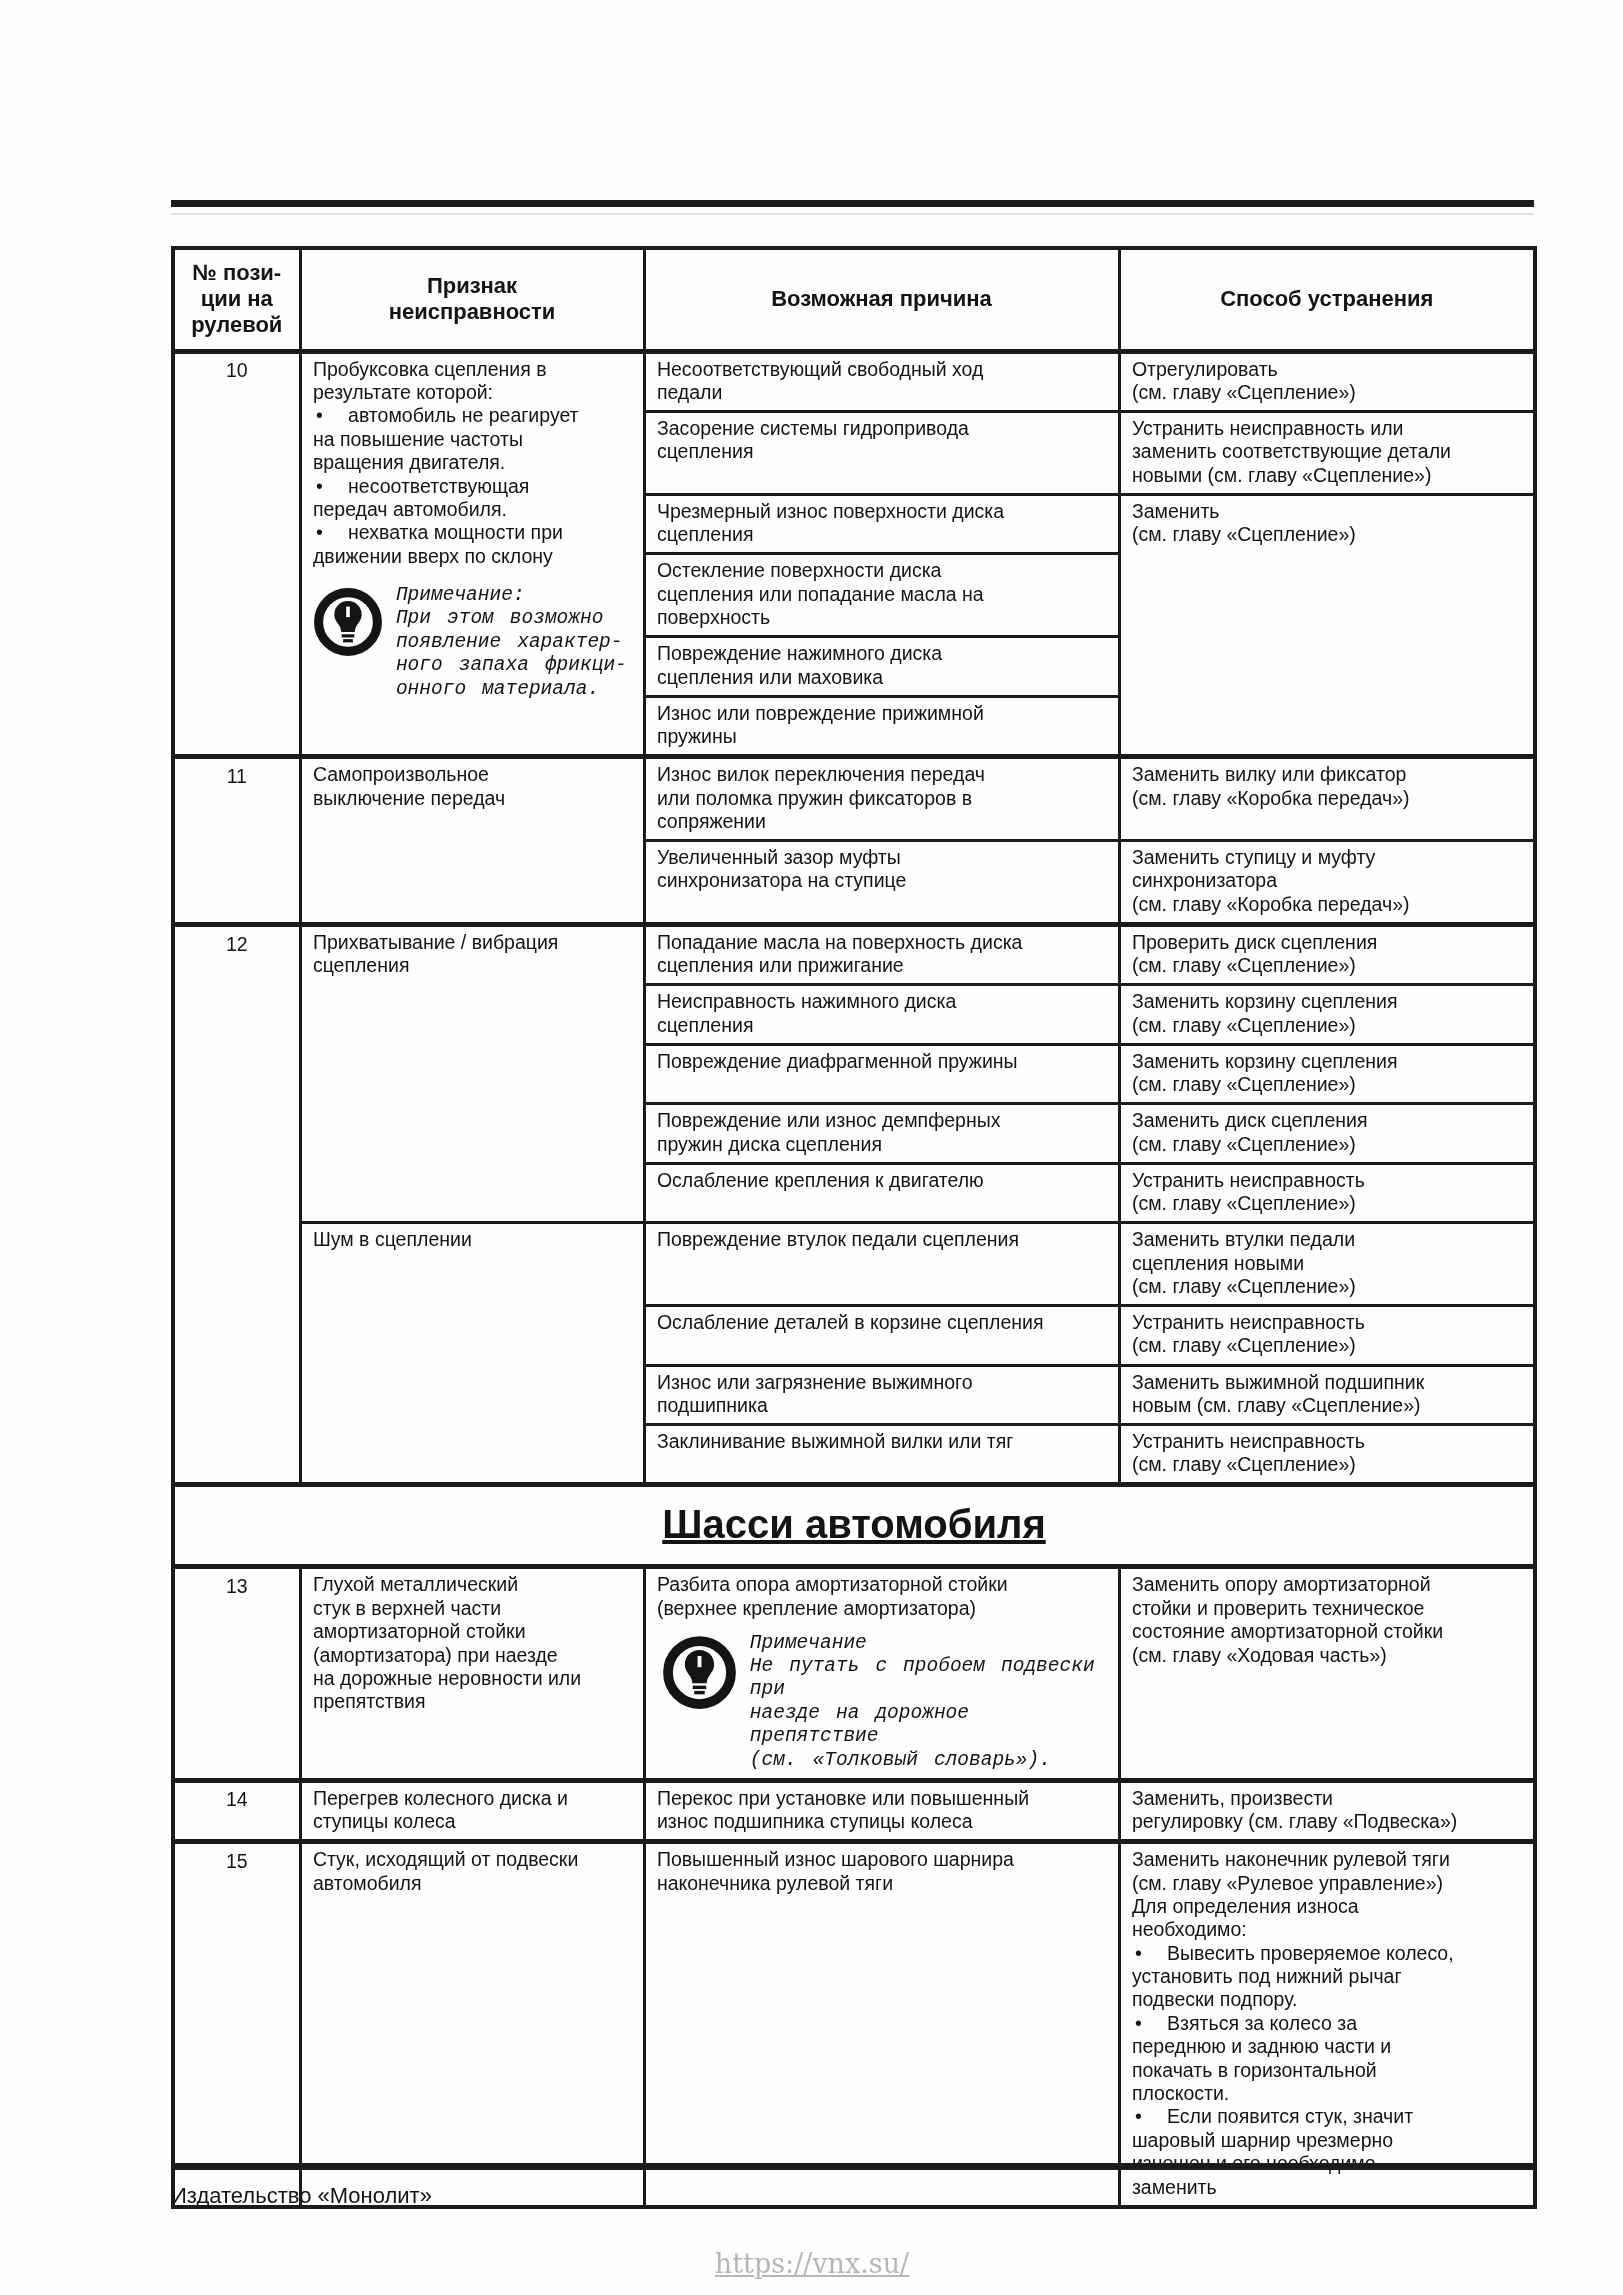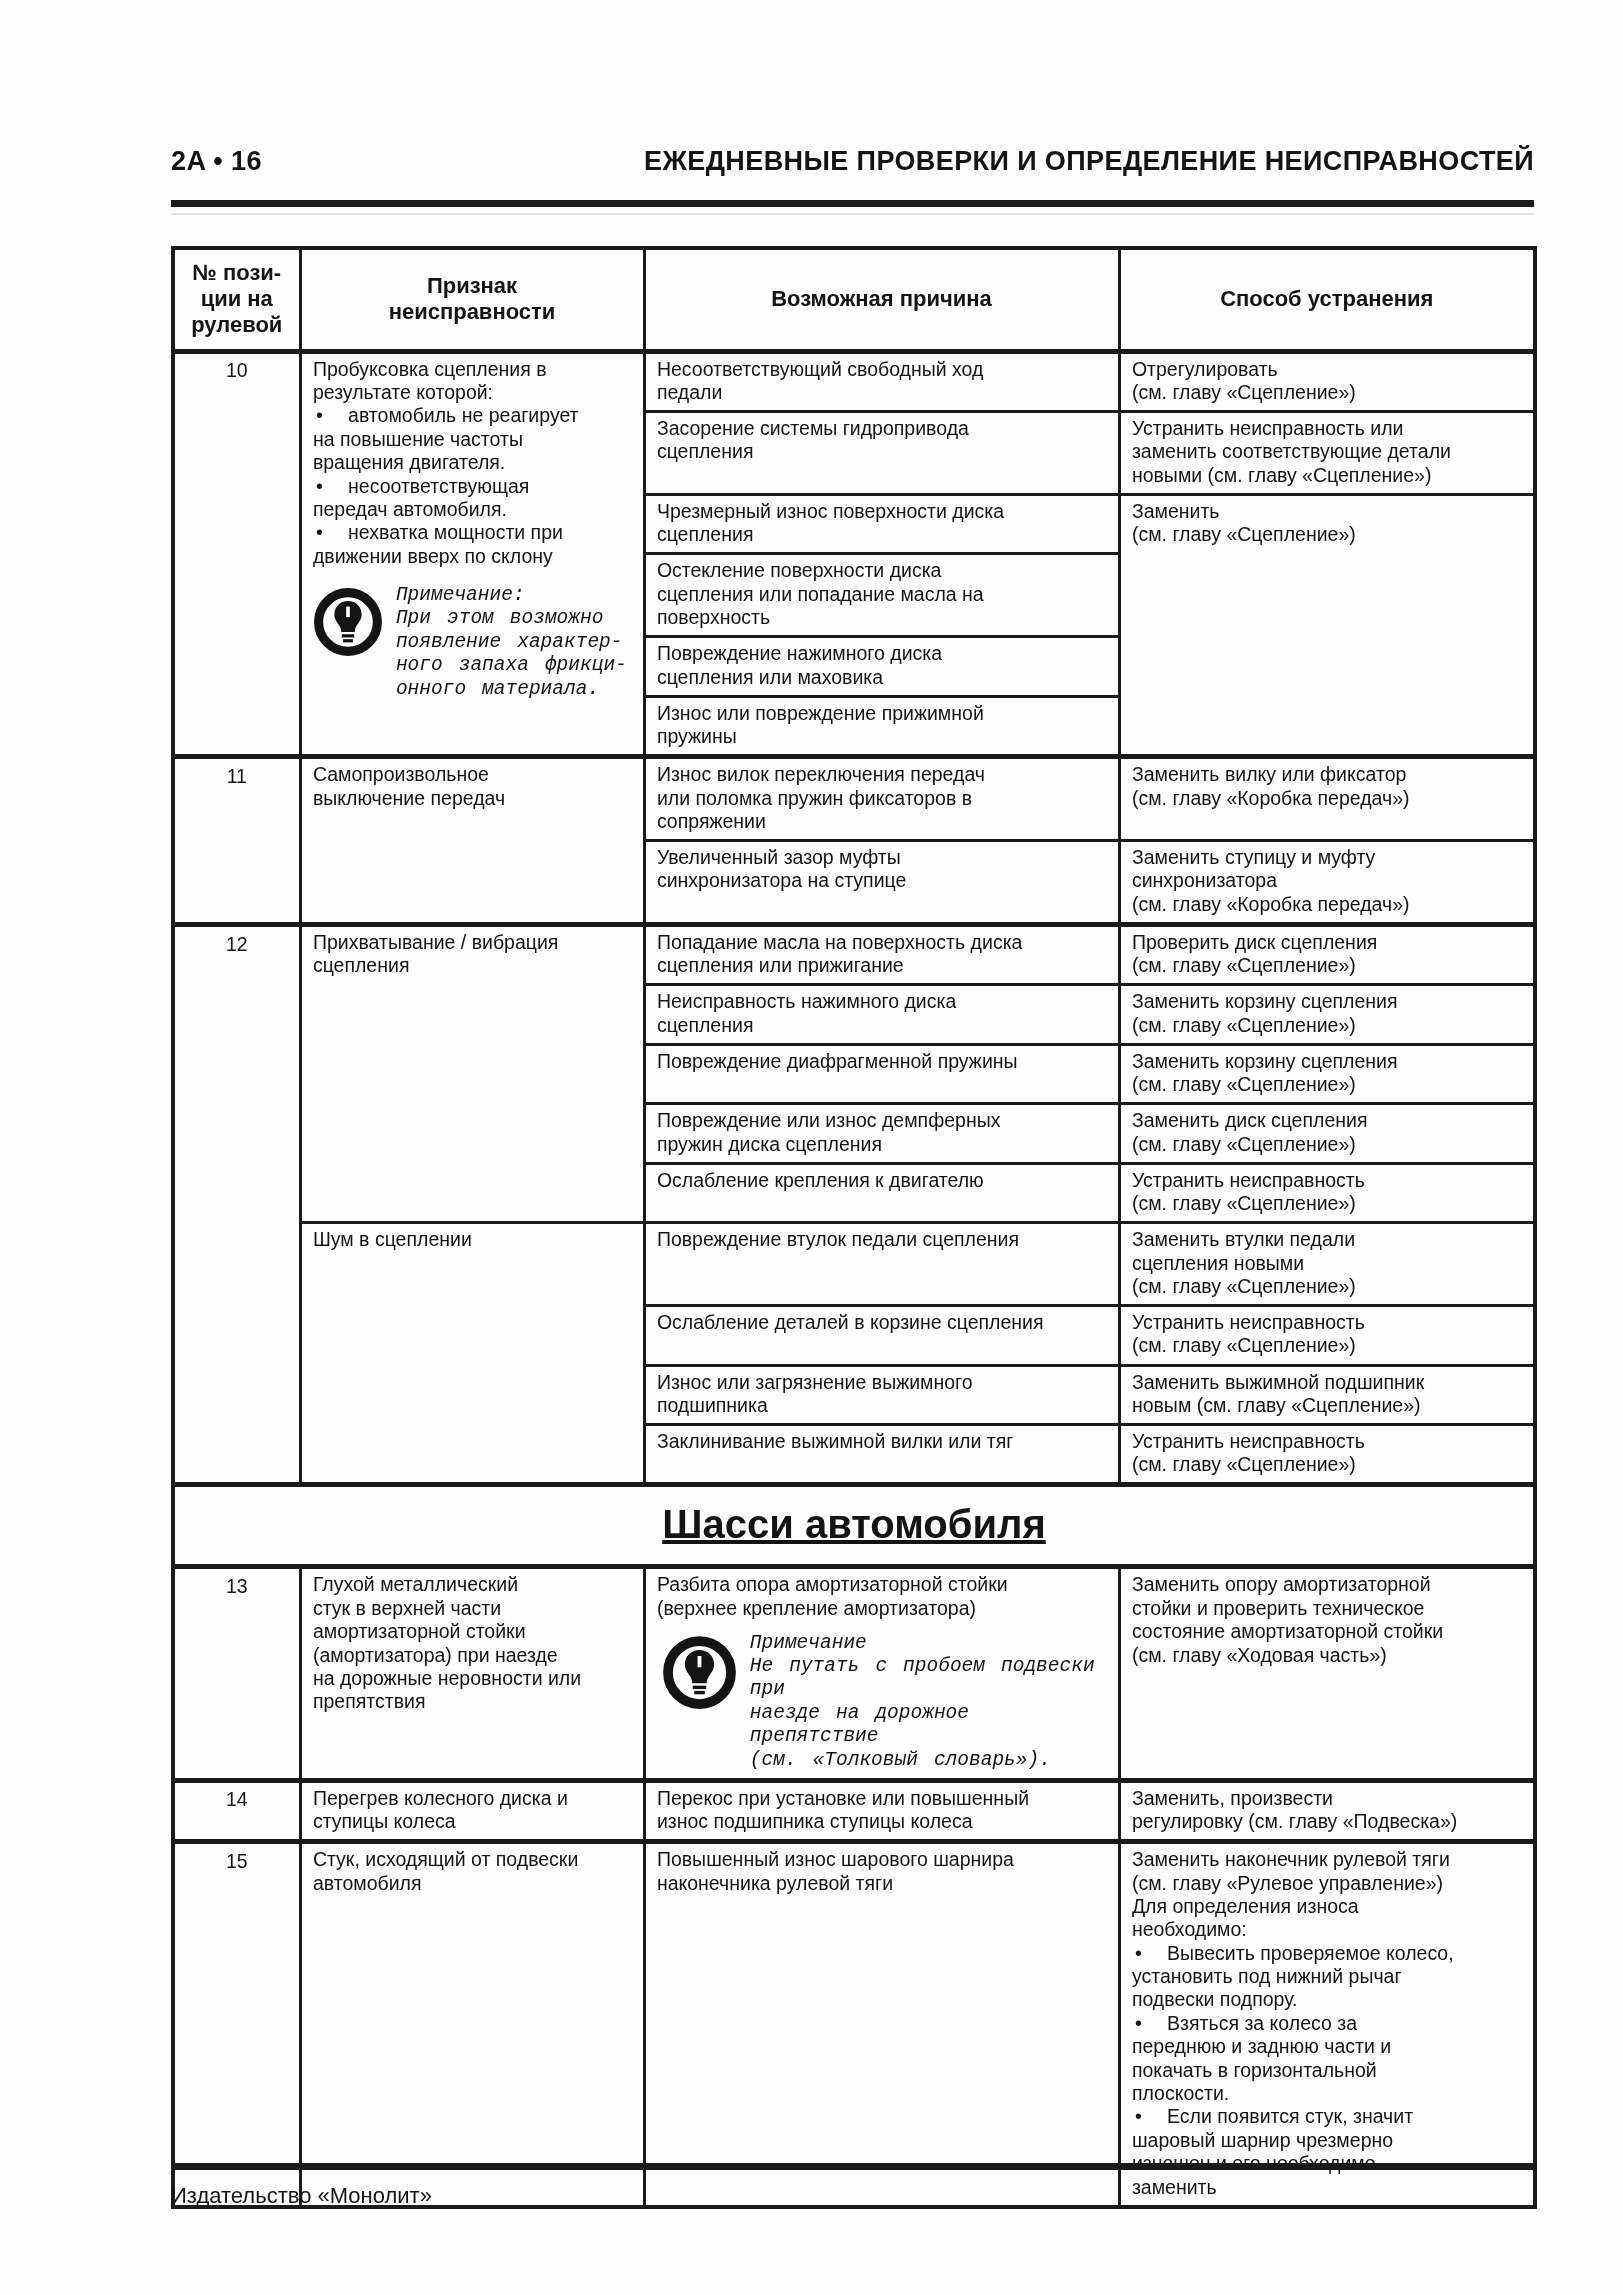--- a/index.html
+++ b/index.html
@@ -67,24 +67,20 @@
     font-family:"DejaVu Serif",serif;
     font-size:27px;color:#b6b6b6;
     text-decoration:underline;cursor:pointer;
   }
 </style>
 </head>
 <body>
 
 <div class="page">
 
-  <div class="pg-header">
-    <span>2A • 16</span>
-    <span>ЕЖЕДНЕВНЫЕ ПРОВЕРКИ И ОПРЕДЕЛЕНИЕ НЕИСПРАВНОСТЕЙ</span>
-  </div>
   <div class="rule rule-top"></div>
   <div class="rule rule-top-shadow"></div>
 
   <table class="tbl">
     <colgroup>
       <col style="width:127px">
         <col style="width:344px">
         <col style="width:475px">
         <col style="width:416px">
     </colgroup>
@@ -304,15 +300,16 @@
 шаровый шарнир чрезмерно
 изношен и его необходимо
 заменить</p>
         </td>
       </tr>
     </tbody>
   </table>
 
   <div class="rule rule-bottom"></div>
   <div class="publisher">Издательство «Монолит»</div>
+  <a class="watermark">https://vnx.su/</a>
 
 </div>
 
 
 </body></html>

